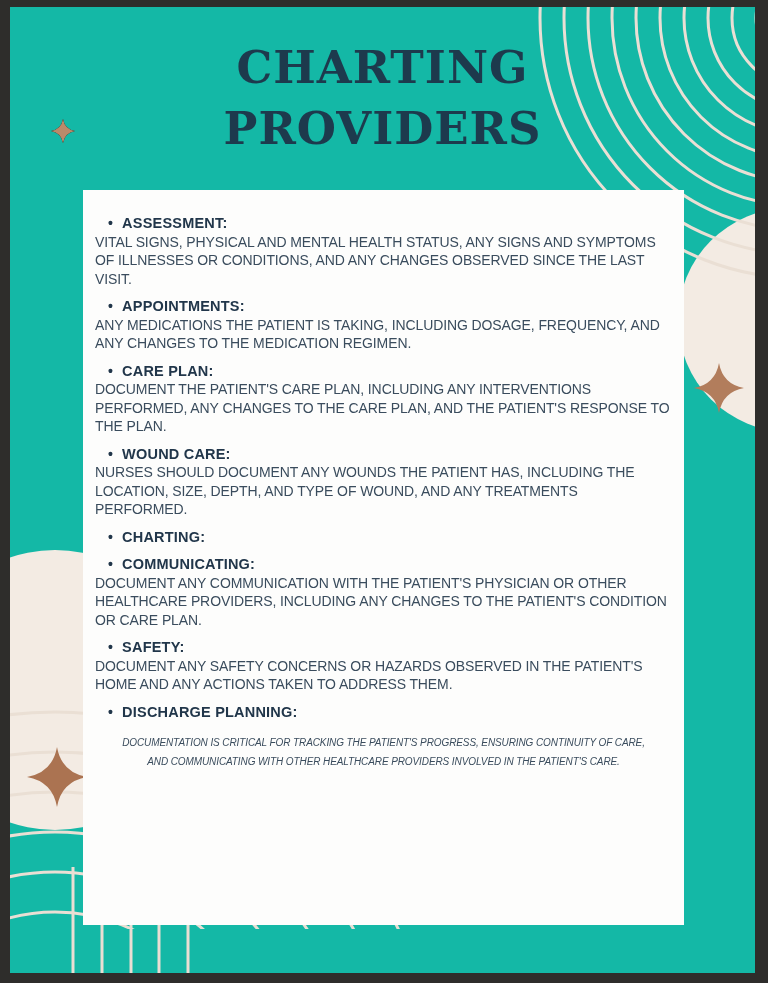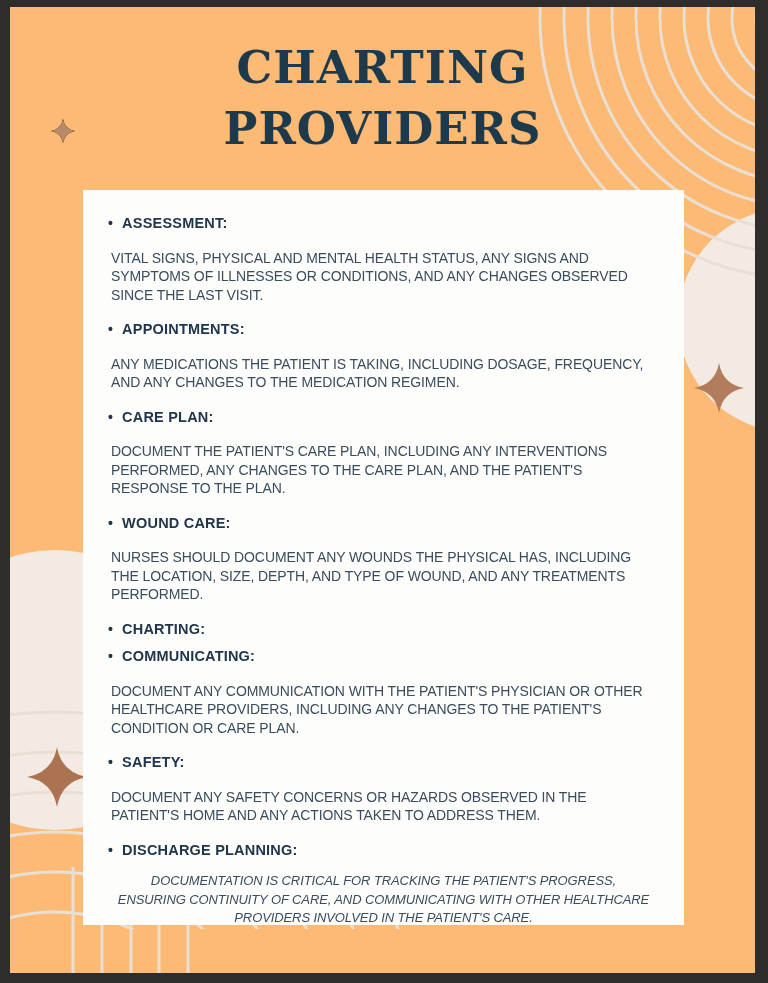--- a/index.html
+++ b/index.html
@@ -6,21 +6,21 @@
   body {
     width: 768px; height: 983px;
     position: relative;
     background: #2e2d2b; 
     font-family: "Liberation Sans", sans-serif;
     overflow: hidden;
   }
   .page {
     position: absolute;
     left: 10px; top: 7px; right: 13px; bottom: 10px;
-    background: #fdba74;
+    background: #14b8a6;
     overflow: hidden;
   }
   .decor {
     position: absolute; left: 0; top: 0;
     width: 745px; height: 966px;
     z-index: 0;
   }
   .title {
     position: absolute;
     top: 30px; left: 0; width: 100%;
@@ -52,32 +52,32 @@
     font-size: 14.5px;
     line-height: 18.5px;
     letter-spacing: 0.2px;
     color: #21364a;
   }
   .bullet {
     font-size: 14px;
     color: #21364a;
   }
   .body-text {
-    margin: 16px;
+    margin: 0;
     font-size: 14px;
     line-height: 18.5px;
     letter-spacing: -0.1px;
     color: #3a4c5d;
   }
   .footer-note {
     margin: 13px auto 0 auto;
     max-width: 536px;
     text-align: center;
     font-style: italic;
-    font-size: 13px;
+    font-size: 10px;
     line-height: 18.5px;
     letter-spacing: -0.1px;
     color: #3a4c5d;
   }
 </style>
 </head>
 <body>
 
 <div class="page">
 
@@ -156,21 +156,21 @@
         <span>CARE PLAN:</span>
       </div>
       <p class="body-text">DOCUMENT THE PATIENT'S CARE PLAN, INCLUDING ANY INTERVENTIONS PERFORMED, ANY CHANGES TO THE CARE PLAN, AND THE PATIENT'S RESPONSE TO THE PLAN.</p>
     </section>
 
     <section class="item">
       <div class="heading">
         <span class="bullet">•</span>
         <span>WOUND CARE:</span>
       </div>
-      <p class="body-text">NURSES SHOULD DOCUMENT ANY WOUNDS THE PHYSICAL HAS, INCLUDING THE LOCATION, SIZE, DEPTH, AND TYPE OF WOUND, AND ANY TREATMENTS PERFORMED.</p>
+      <p class="body-text">NURSES SHOULD DOCUMENT ANY WOUNDS THE PATIENT HAS, INCLUDING THE LOCATION, SIZE, DEPTH, AND TYPE OF WOUND, AND ANY TREATMENTS PERFORMED.</p>
     </section>
 
     <section class="item">
       <div class="heading">
         <span class="bullet">•</span>
         <span>CHARTING:</span>
       </div>
     </section>
 
     <section class="item">

